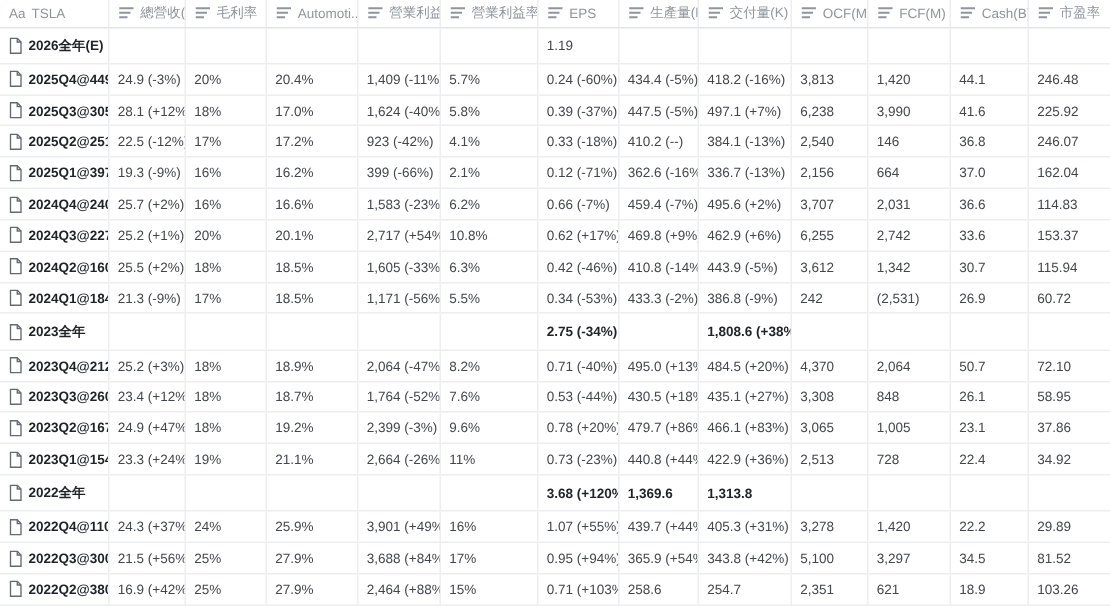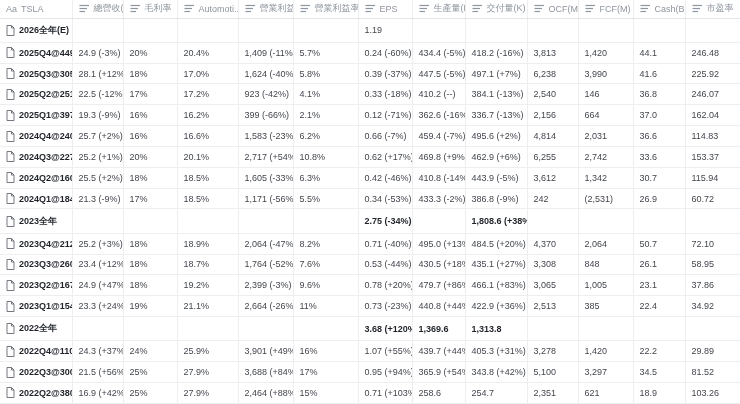--- a/index.html
+++ b/index.html
@@ -332,21 +332,21 @@
           </div>
         </td>
         <td class="val">25.7 (+2%)</td>
         <td class="val">16%</td>
         <td class="val">16.6%</td>
         <td class="val">1,583 (-23%)</td>
         <td class="val">6.2%</td>
         <td class="val">0.66 (-7%)</td>
         <td class="val">459.4 (-7%)</td>
         <td class="val">495.6 (+2%)</td>
-        <td class="val">4,814</td>
+        <td class="val">3,707</td>
         <td class="val">2,031</td>
         <td class="val">36.6</td>
         <td class="val">114.83</td>
       </tr>
       <tr>
         <td class="row-label">
           <div class="label-inner">
             <span class="page-icon">
               <svg width="9" height="11" viewBox="0 0 9 11">
                 <path d="M1 0.5 H5.5 L8 3 V10.5 H1 Z" fill="none" stroke="#646a73" stroke-width="0.9"></path>
@@ -533,21 +533,21 @@
         </td>
         <td class="val">23.3 (+24%)</td>
         <td class="val">19%</td>
         <td class="val">21.1%</td>
         <td class="val">2,664 (-26%)</td>
         <td class="val">11%</td>
         <td class="val">0.73 (-23%)</td>
         <td class="val">440.8 (+44%)</td>
         <td class="val">422.9 (+36%)</td>
         <td class="val">2,513</td>
-        <td class="val">385</td>
+        <td class="val">728</td>
         <td class="val">22.4</td>
         <td class="val">34.92</td>
       </tr>
       <tr class="year">
         <td class="row-label">
           <div class="label-inner">
             <span class="page-icon">
               <svg width="9" height="11" viewBox="0 0 9 11">
                 <path d="M1 0.5 H5.5 L8 3 V10.5 H1 Z" fill="none" stroke="#646a73" stroke-width="0.9"></path>
                 <path d="M5.5 0.5 V3 H8" fill="none" stroke="#646a73" stroke-width="0.9"></path>

